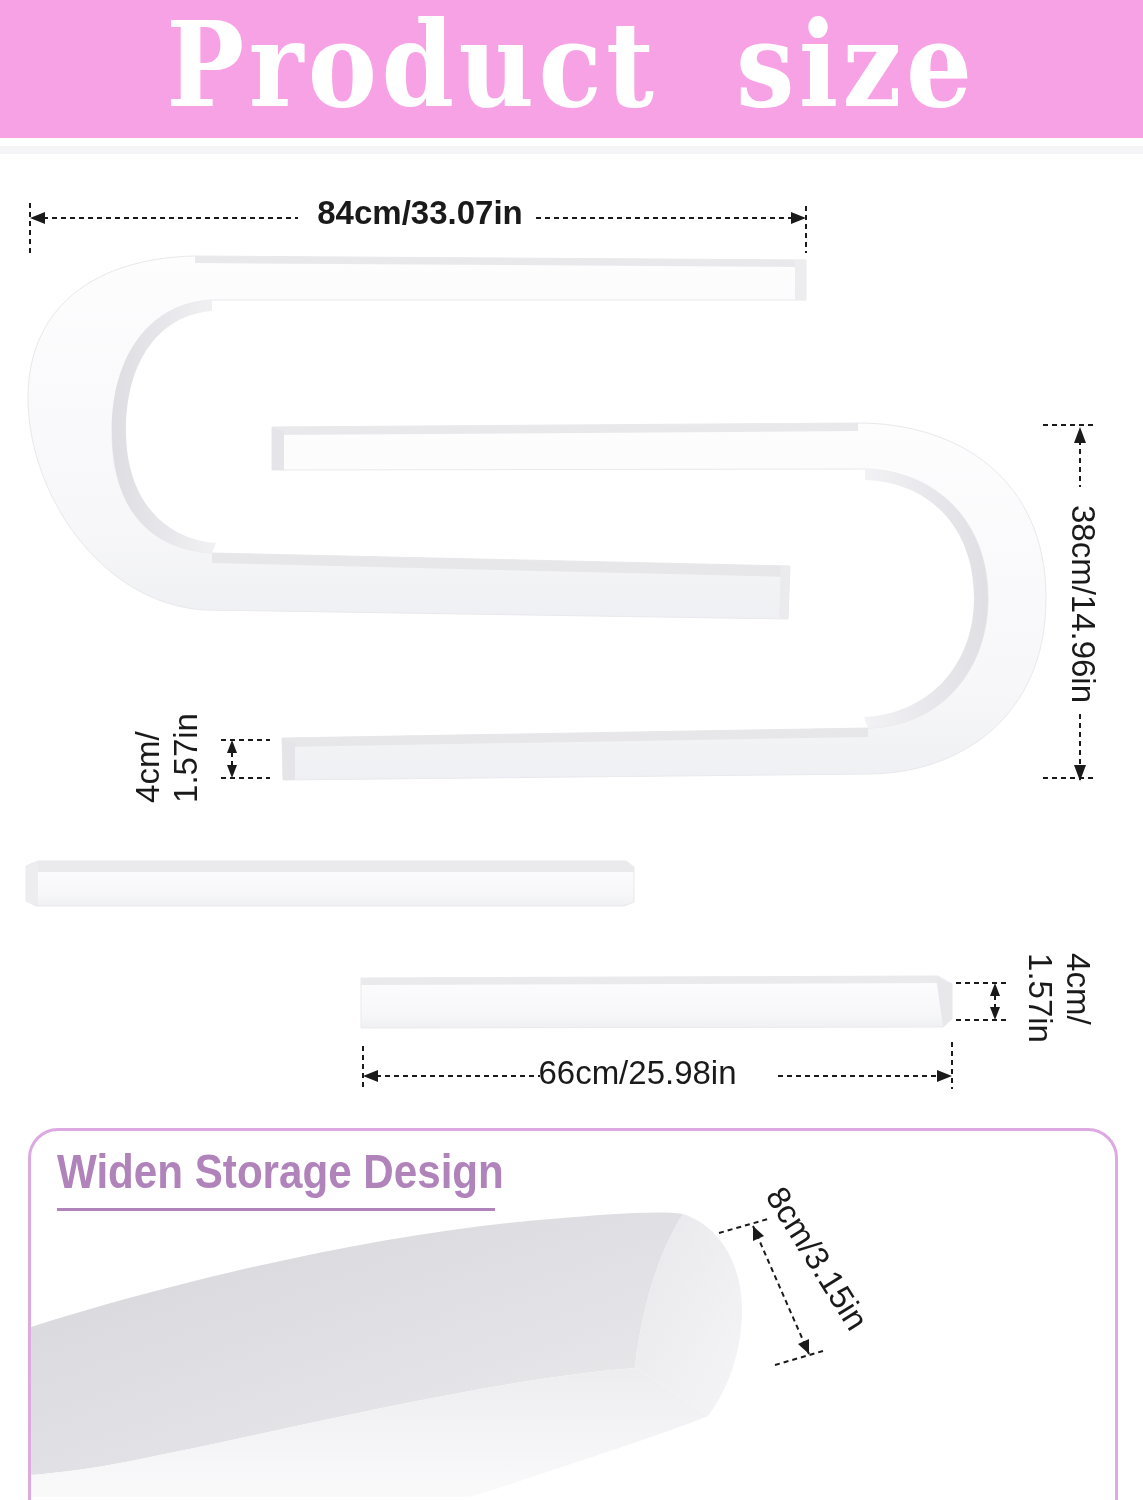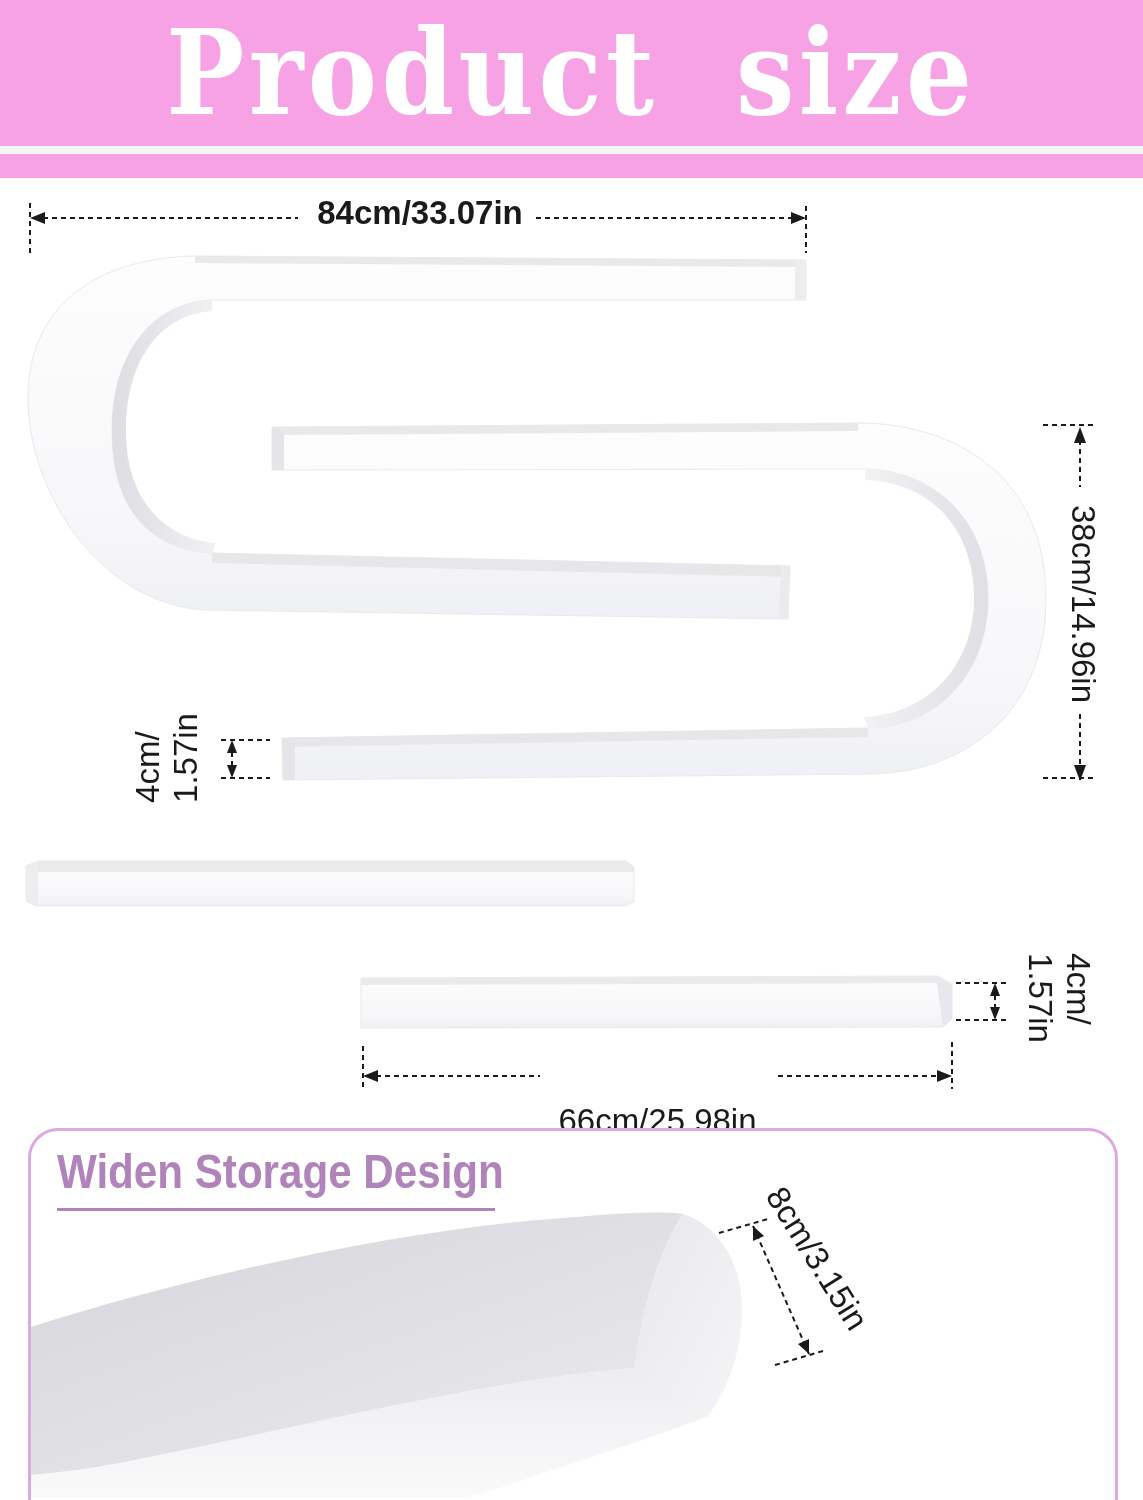--- a/index.html
+++ b/index.html
@@ -5,23 +5,23 @@
   html,body{margin:0;padding:0;}
   .page{
     position:relative;
     width:1143px;height:1500px;
     background:#ffffff;
     overflow:hidden;
     font-family:"Liberation Sans","DejaVu Sans",sans-serif;
   }
   
   .header{
-    position:absolute;left:0;top:0;width:1143px;height:178px;
+    position:absolute;left:0;top:0;width:1143px;height:138px;
     background:#f8a2e6;
-    display:flex;align-items:flex-start;justify-content:center;
+    display:flex;align-items:flex-end;justify-content:center;
   }
   .header-title{
     font-family:"DejaVu Serif","Liberation Serif",serif;
     font-weight:700;
     font-size:118px;
     line-height:146px;
     color:#ffffff;
     letter-spacing:5px;
     word-spacing:42px;
     transform:scaleX(0.88);
@@ -202,21 +202,21 @@
     </div>
   </div>
 
   <div class="rot-wrap" style="left:1018px;top:942px;width:82px;height:112px;">
     <div class="dim-label rot-cw" style="position:static;">
       <span class="line">4cm/</span>
       <span class="line">1.57in</span>
     </div>
   </div>
 
-  <div class="dim-label center" style="left:540px;top:1054px;width:235px;margin-top:48px;">66cm/25.98in</div>
+  <div class="dim-label center" style="left:520px;top:1054px;width:235px;">66cm/25.98in</div>
 
   <div class="storage-card">
     <svg class="card-svg" width="1090" height="366" viewBox="0 0 1090 366">
       <defs>
         <linearGradient id="gradTopSurf" x1="0" y1="0" x2="0.9" y2="1">
           <stop offset="0" stop-color="#d5d5da"></stop>
           <stop offset="0.6" stop-color="#e2e2e6"></stop>
           <stop offset="1" stop-color="#ebebee"></stop>
         </linearGradient>
         <linearGradient id="gradFrontFace" x1="0" y1="0" x2="0" y2="1">

